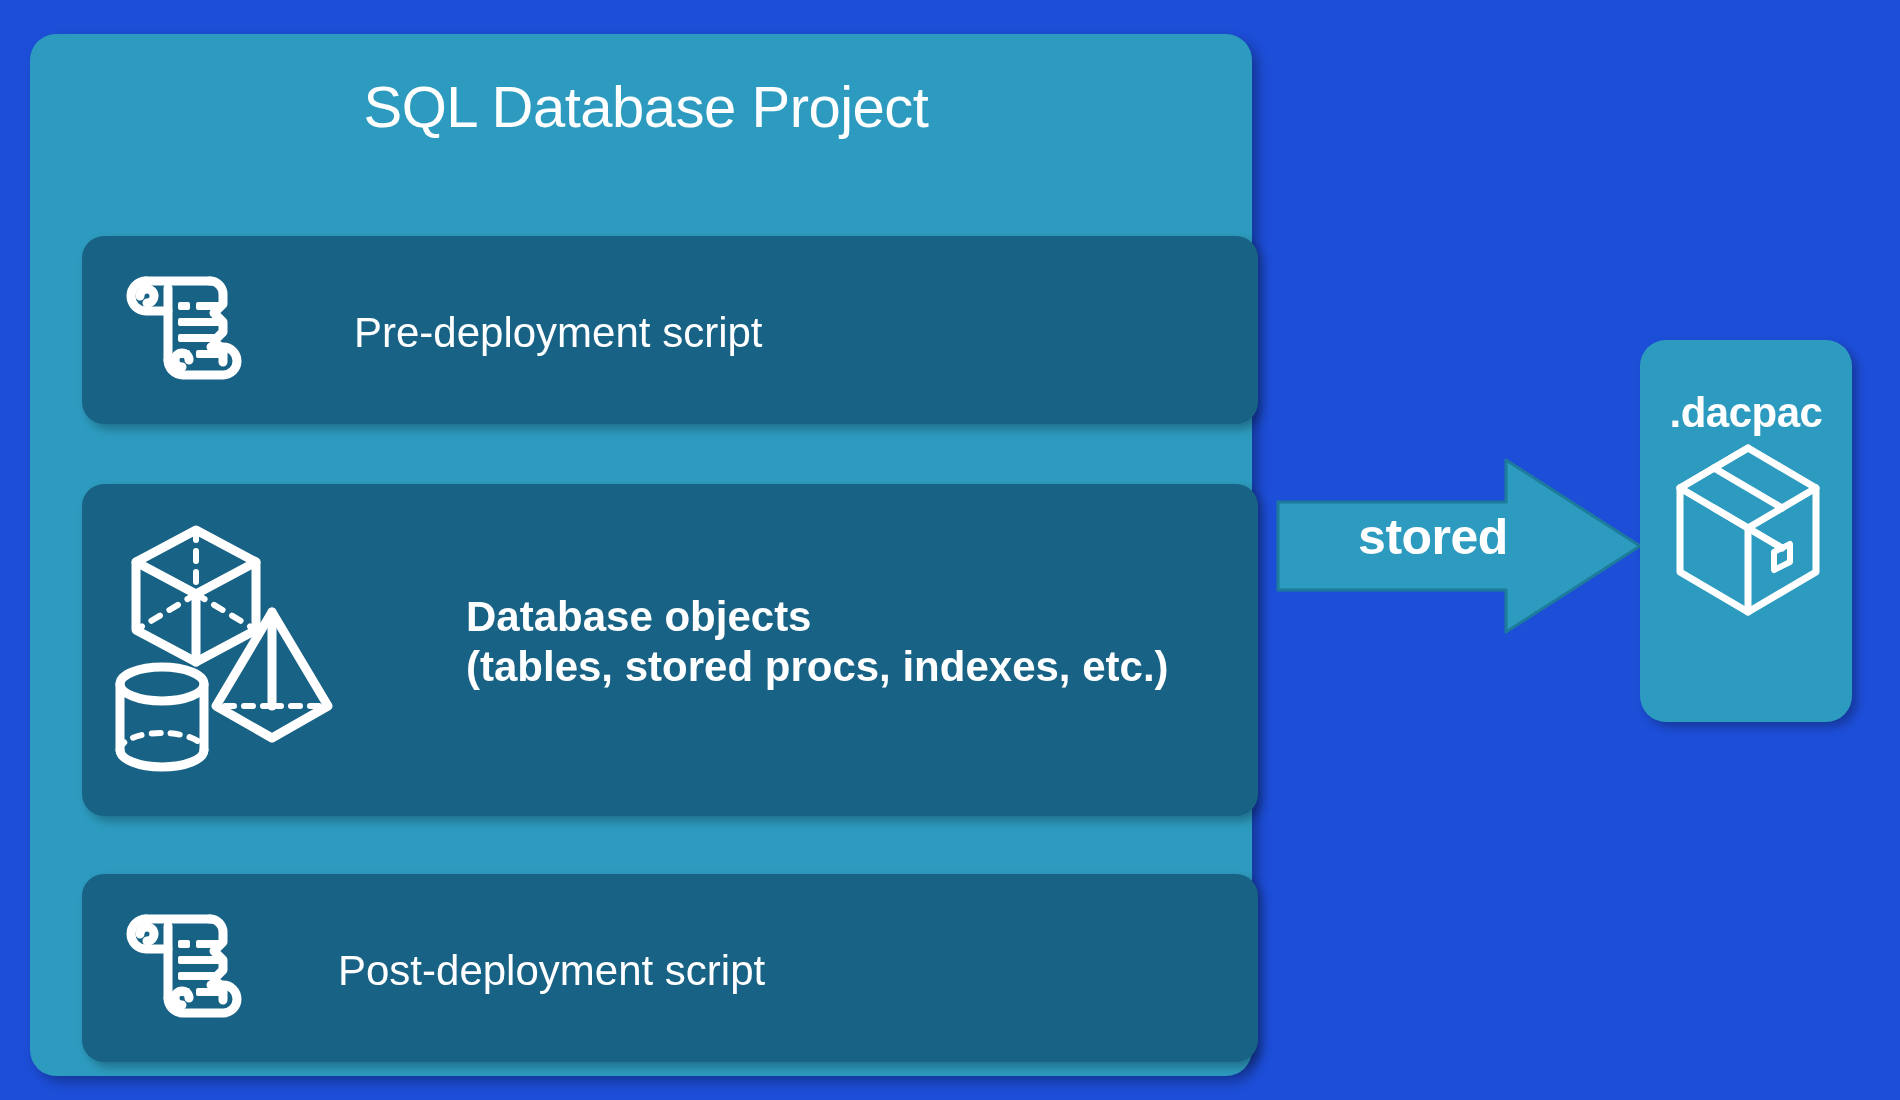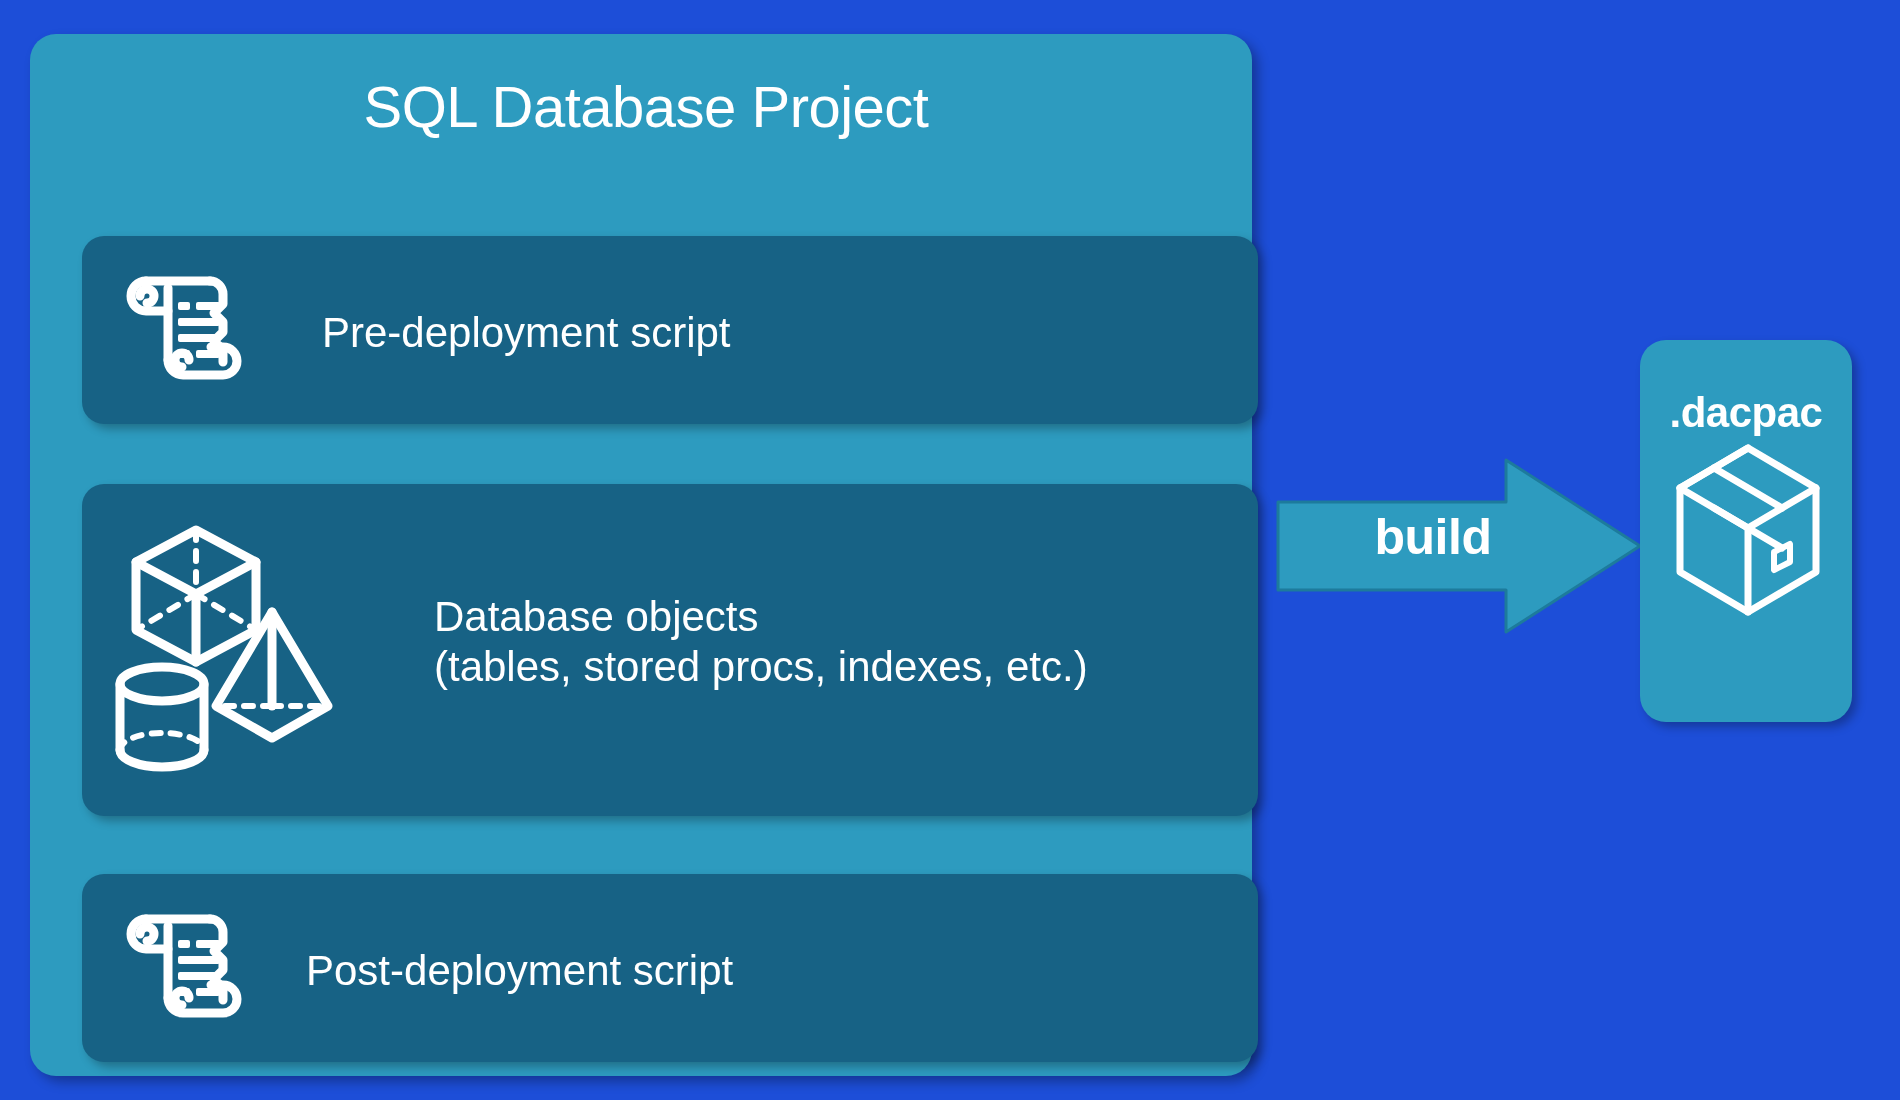--- a/index.html
+++ b/index.html
@@ -66,24 +66,25 @@
   .item-card.objs { top: 450px; height: 332px; }
   .item-card.post { top: 840px; height: 188px; }
 
   .item-label {
     position: absolute;
     color: #ffffff;
     font-size: 42px;
     font-weight: 400;
     line-height: 1.18;
     white-space: pre-line;
+    margin-left: 32px;
   }
   .item-card.pre  .item-label { left: 240px; top: 72px; }
   .item-card.post .item-label { left: 224px; top: 72px; }
-  .item-card.objs .item-label { left: 352px; top: 108px; }
+  .item-card.objs .item-label { left: 352px; top: 108px; font-weight: bold; }
 
   .icon-slot {
     position: absolute;
   }
   .icon-scroll-slot {
     left: 30px;
     top: 32px;
     width: 140px;
     height: 124px;
   }
@@ -250,21 +251,21 @@
       <div class="item-label">Post-deployment script</div>
     </div>
 
   </div>
 
   <div class="build-arrow">
     <svg width="365" height="180" viewBox="0 0 365 180">
       <path d="M0 46 L228 46 L228 4 L362 90 L228 176 L228 134 L0 134 Z" fill="#2d9bbf" stroke="#1d7b9c" stroke-width="3" stroke-linejoin="round"></path>
     </svg>
   </div>
-  <div class="build-label">build</div>
+  <div class="build-label">stored</div>
 
   <div class="dacpac-card">
     <div class="dacpac-title">.dacpac</div>
     <div class="dacpac-icon-slot">
       <svg width="156" height="200" viewBox="0 0 156 200">
         <g fill="none" stroke="#ffffff" stroke-width="7" stroke-linecap="round" stroke-linejoin="round">
 
           <path d="M10 58 L78 18 L146 58 L146 142 L78 182 L10 142 Z"></path>
 
           <path d="M10 58 L78 98 L146 58"></path>

